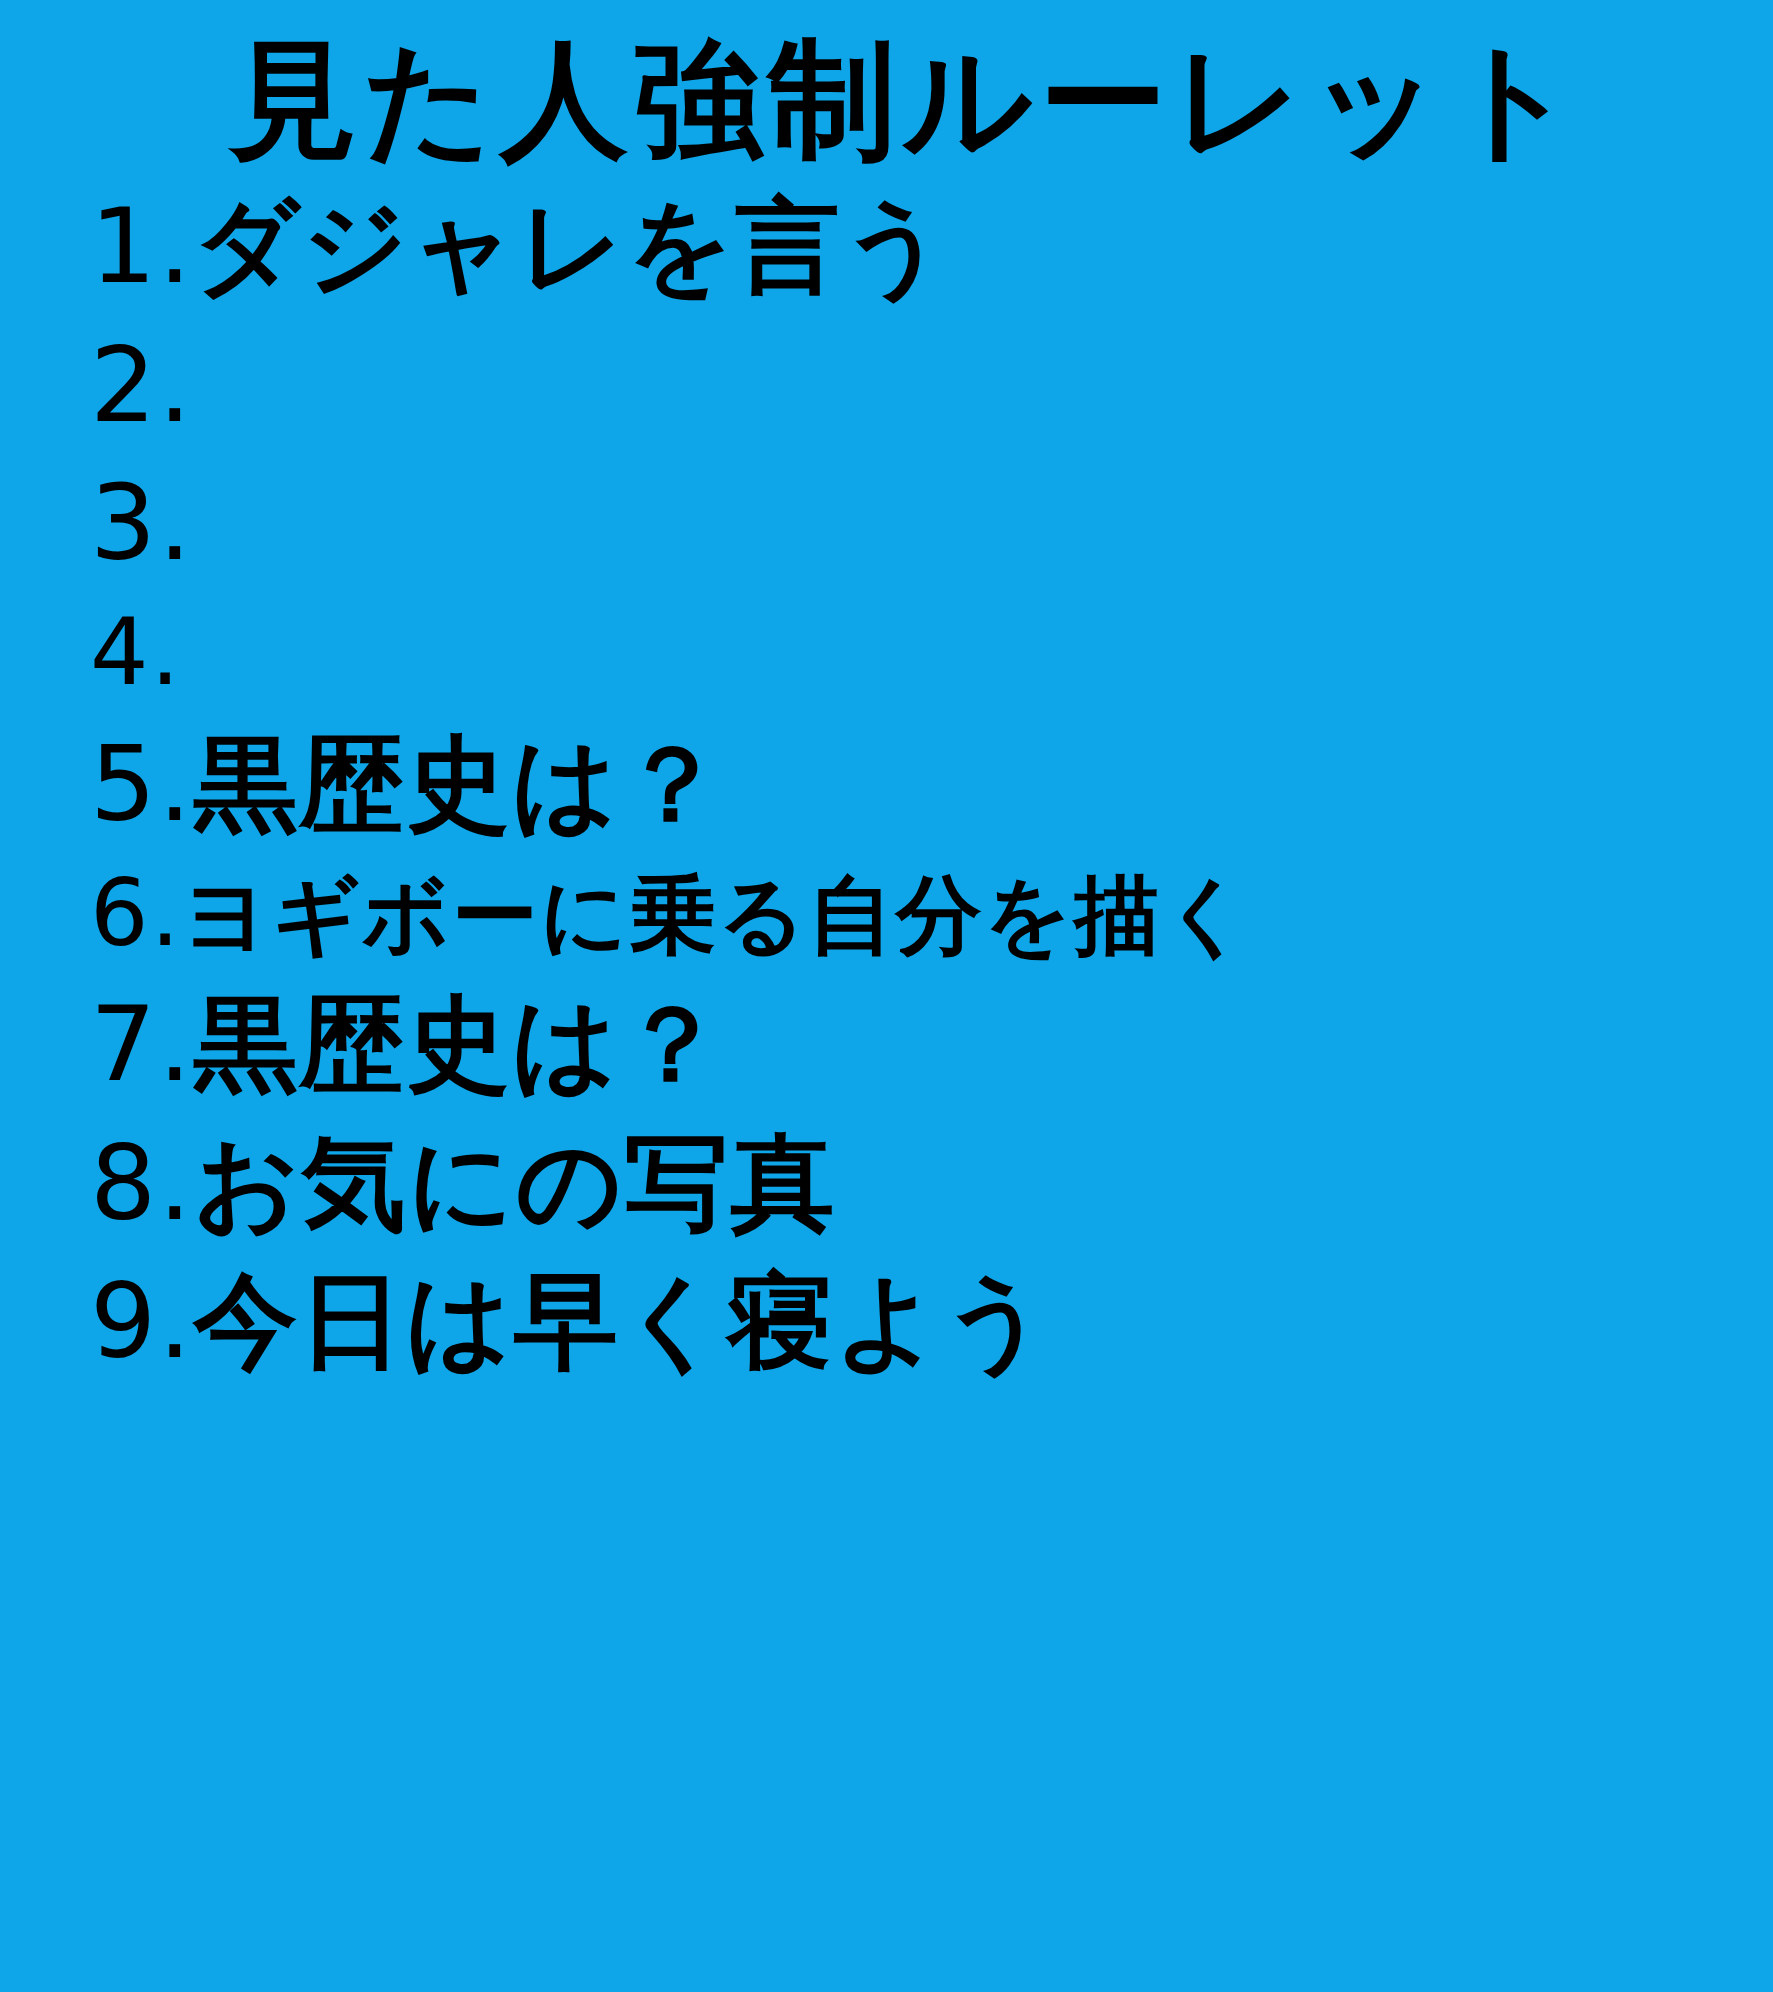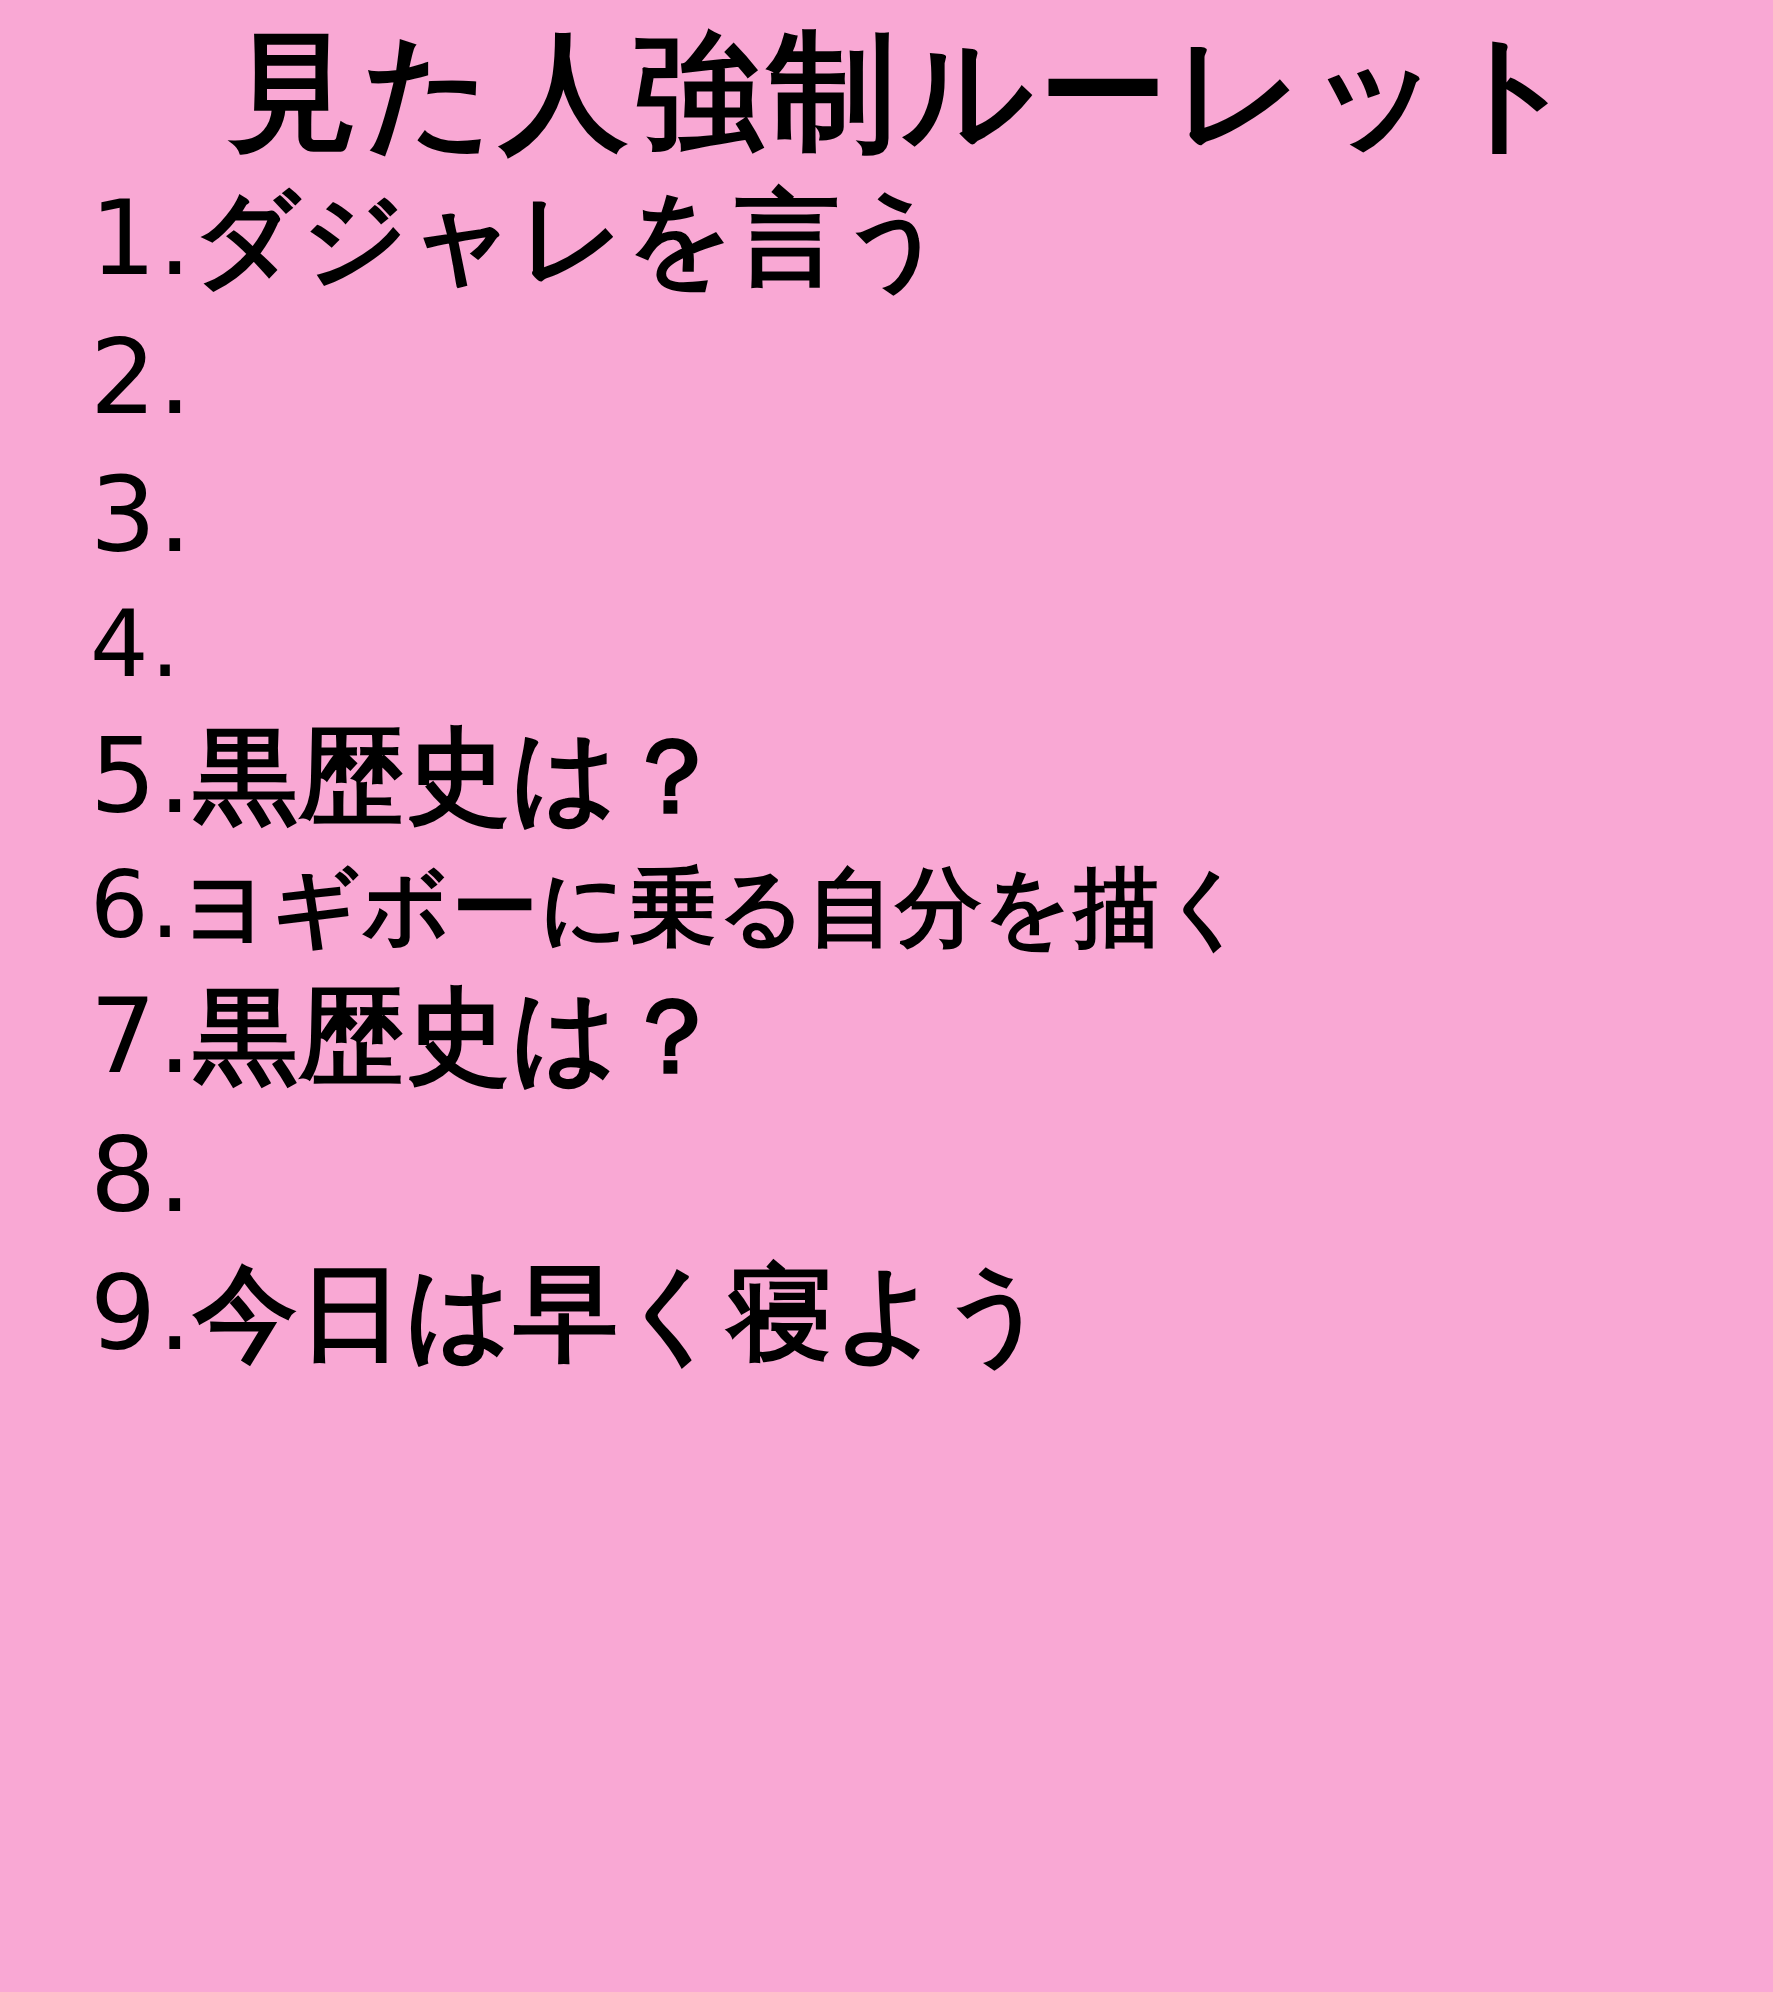--- a/index.html
+++ b/index.html
@@ -10,23 +10,23 @@
   body {
     width: 1773px;
     height: 1992px;
     overflow: hidden;
     font-family: "DejaVu Sans", sans-serif;
     color: #000000;
   }
   .sheet {
     width: 1773px;
     height: 1992px;
-    background: #f9a8d4;
+    background: #0ea5e9;
     box-sizing: border-box;
-    padding: 20px 30px 0 30px;
+    padding: 28px 30px 0 30px;
     display: flex;
     flex-direction: column;
   }
   .title {
     text-align: center;
     font-size: 128px;
     line-height: 1.12;
     letter-spacing: 6px;
     font-weight: 600;
     white-space: nowrap;
@@ -91,20 +91,21 @@
     <li class="item long">
       <span class="num">6.</span>
       <span class="txt">ヨギボーに乗る自分を描く</span>
     </li>
     <li class="item">
       <span class="num">7.</span>
       <span class="txt">黒歴史は？</span>
     </li>
     <li class="item">
       <span class="num">8.</span>
+      <span class="txt">お気にの写真</span>
     </li>
     <li class="item">
       <span class="num">9.</span>
       <span class="txt">今日は早く寝よう</span>
     </li>
   </ul>
 
 </div>
 
 </body></html>

